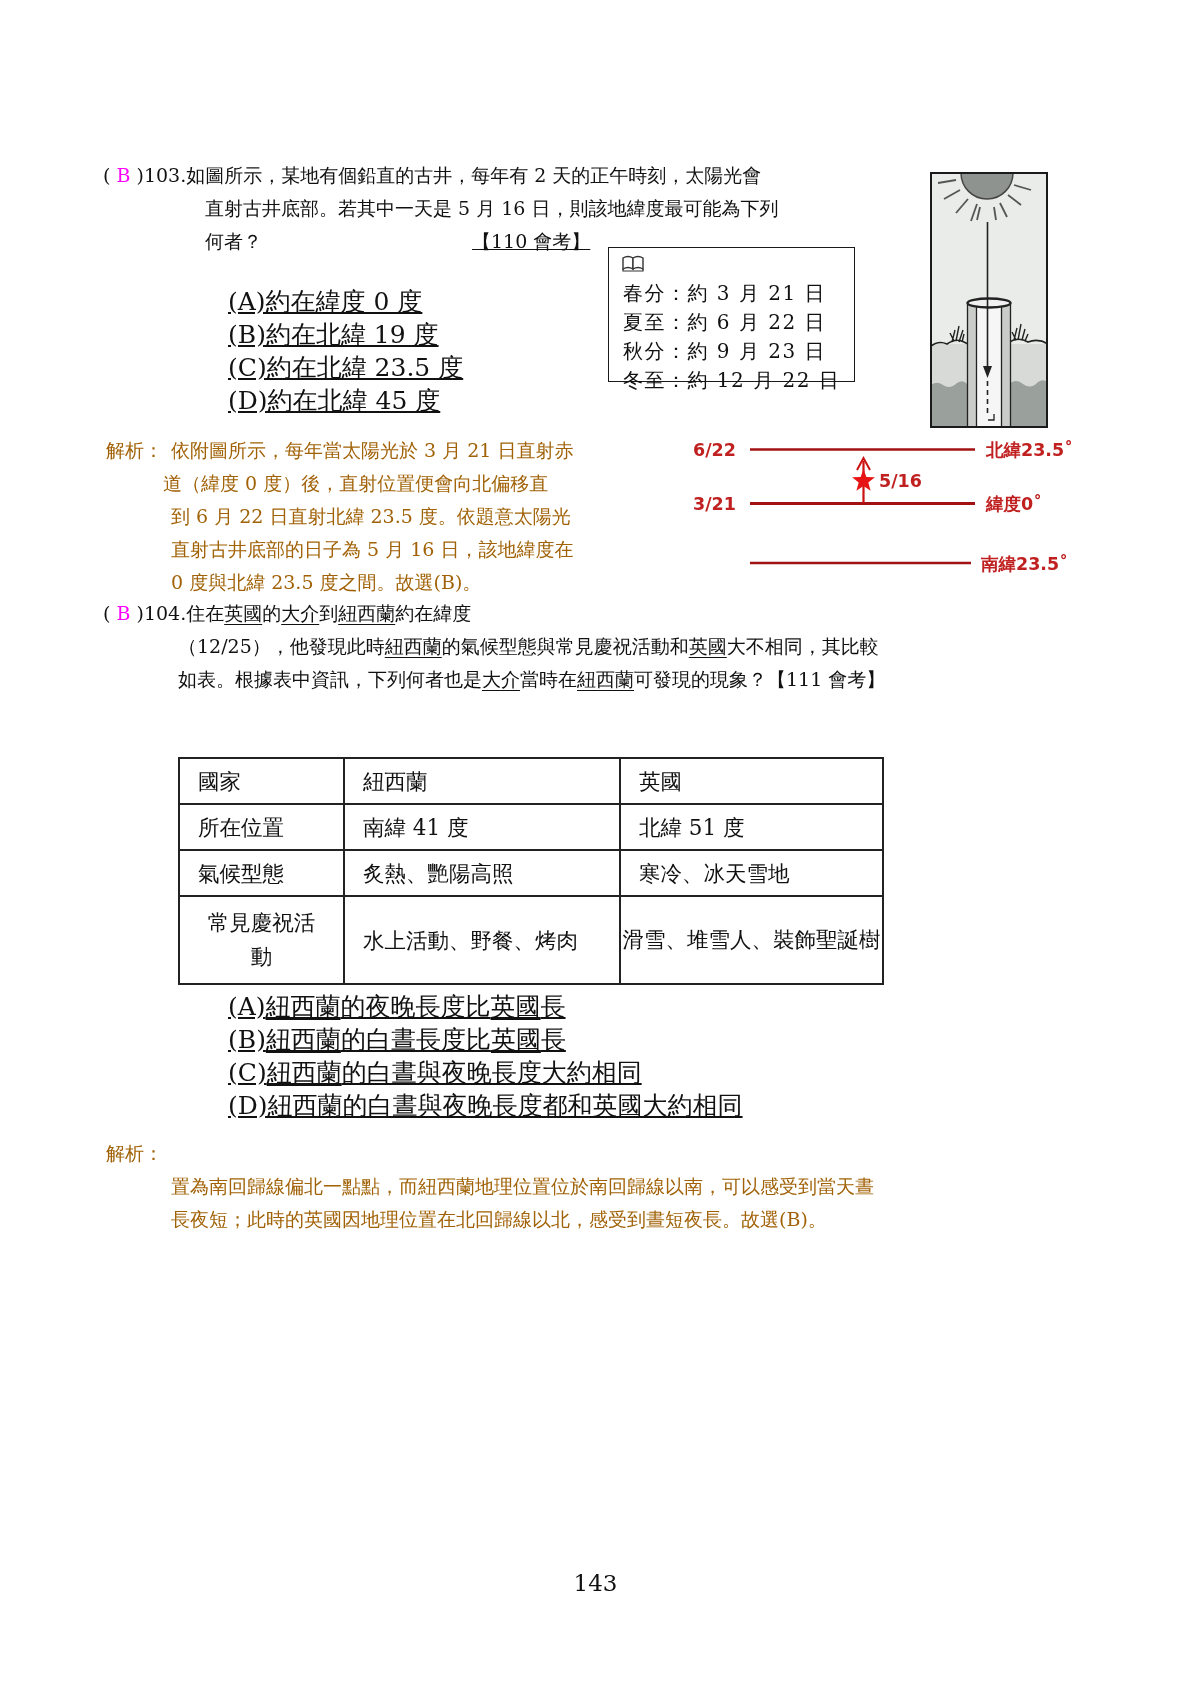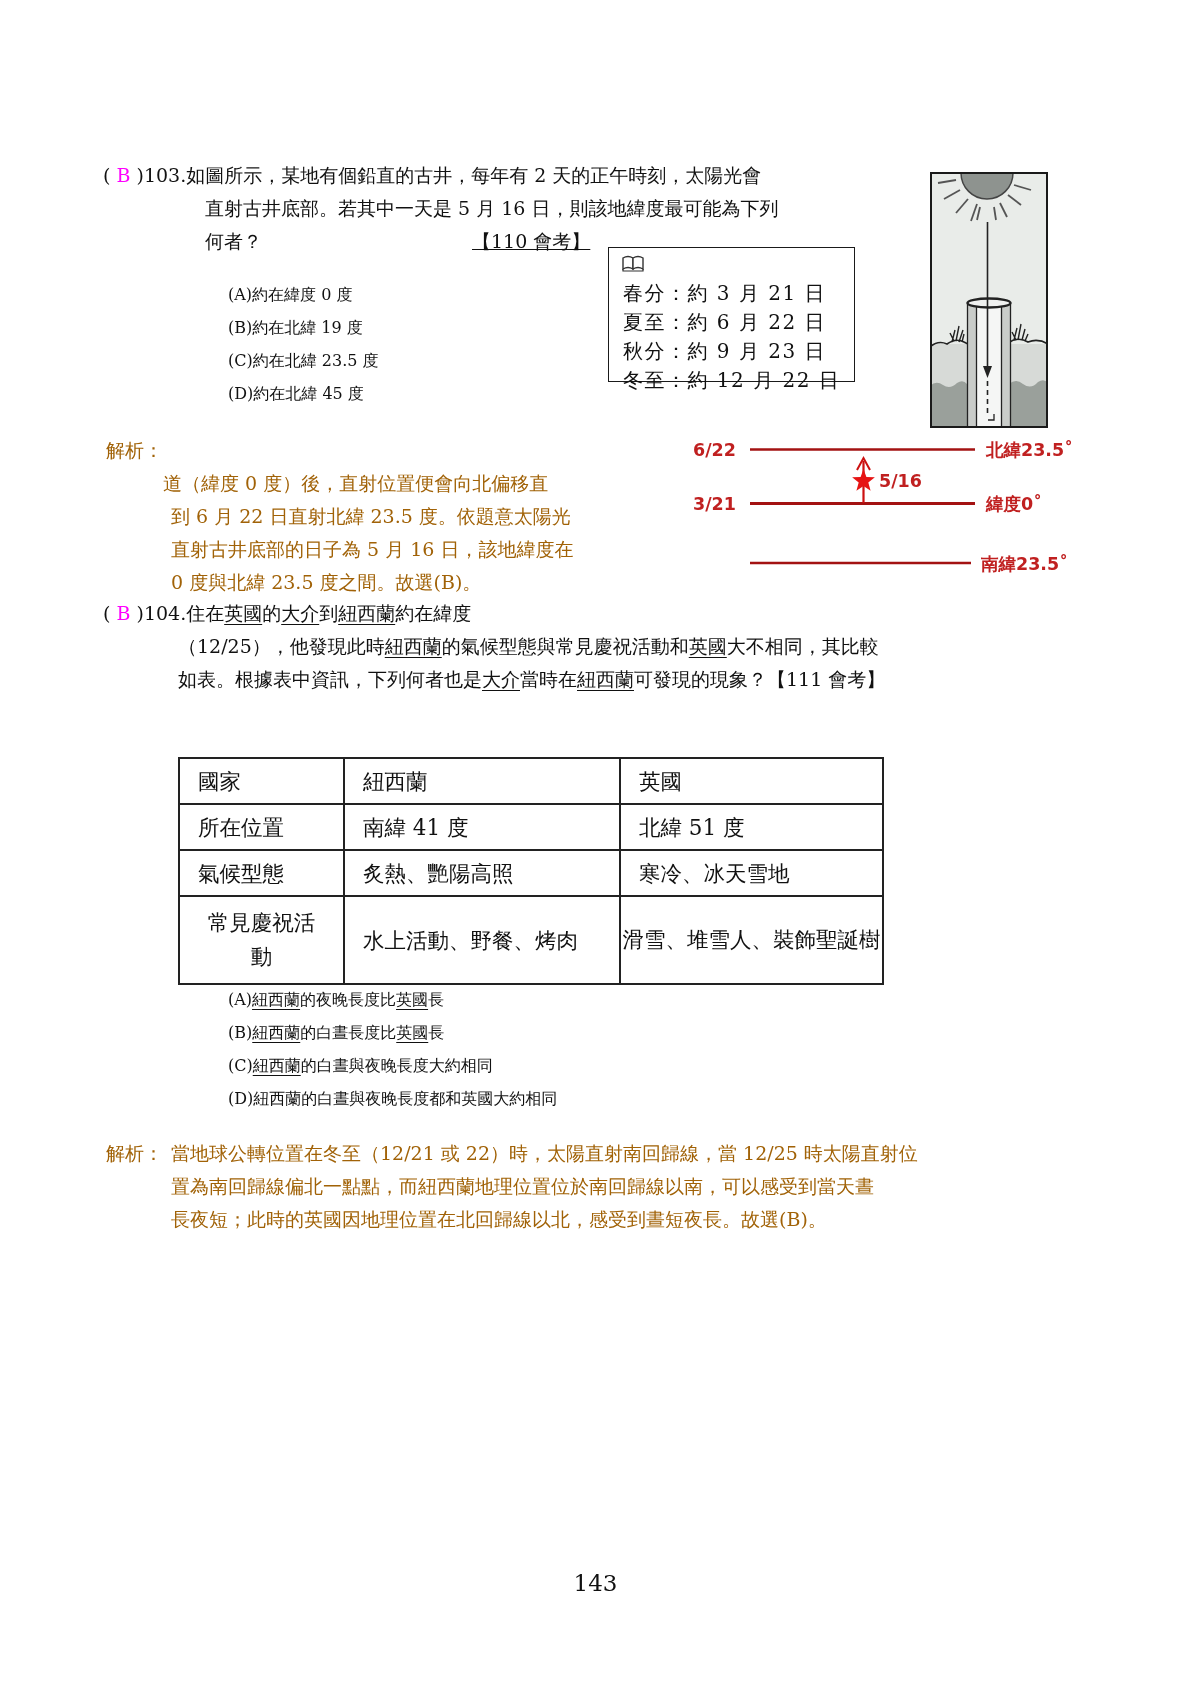--- a/index.html
+++ b/index.html
@@ -2,21 +2,21 @@
 <html><head>
 <meta charset="utf-8">
 <style>
   html,body{margin:0;padding:0;background:#888;}
   .page{position:relative;width:1191px;height:1684px;background:#ffffff;margin:0 auto;
         font-family:"DejaVu Serif", serif;color:#111;overflow:hidden;}
   .t{position:absolute;font-size:19px;line-height:26px;white-space:nowrap;}
   .ans{color:#ff00ff;}
   .mag{color:#a16207;}
   .u{text-decoration:underline;text-underline-offset:4px;text-decoration-thickness:1.4px;}
-  .opt{position:absolute;font-size:16px;white-space:nowrap;}
+  .opt{position:absolute;font-size:25px;white-space:nowrap;text-decoration:underline;}
   
   .datebox{position:absolute;left:608px;top:247px;width:247px;height:135px;
            border:1.6px solid #1a1a1a;box-sizing:border-box;}
   .datebox .bline{position:absolute;left:14px;font-size:20px;letter-spacing:1.5px;white-space:nowrap;}
   
   table.ctable{position:absolute;left:178px;top:757px;border-collapse:collapse;table-layout:fixed;}
   table.ctable td{border:2px solid #222;font-size:21.5px;vertical-align:middle;
                   padding:0 0 0 18px;font-family:"DejaVu Serif", serif;}
   table.ctable td.cc{padding:0;text-align:center;}
   .wrapnarrow{display:inline-block;width:5.1em;text-align:center;line-height:34px;}
@@ -89,20 +89,21 @@
     <g>
       <line x1="57.5" y1="50" x2="57.5" y2="196" stroke="#222" stroke-width="1.6"></line>
       <polygon points="53,194 62,194 57.5,206" fill="#222"></polygon>
       <line x1="57.5" y1="209" x2="57.5" y2="243" stroke="#222" stroke-width="1.6" stroke-dasharray="5,4"></line>
       <polyline points="64,242 64,248 58,248" fill="none" stroke="#222" stroke-width="1.3"></polyline>
     </g>
     <rect x="1" y="1" width="116" height="254" fill="none" stroke="#1a1a1a" stroke-width="2"></rect>
   </svg>
 
   <div class="t mag" style="left:106px;top:437px;">解析：</div>
+  <div class="t mag" style="left:171px;top:437px;">依附圖所示，每年當太陽光於 3 月 21 日直射赤</div>
   <div class="t mag" style="left:163px;top:470px;text-align:right;">道（緯度 0 度）後，直射位置便會向北偏移直</div>
   <div class="t mag" style="left:171px;top:503px;">到 6 月 22 日直射北緯 23.5 度。依題意太陽光</div>
   <div class="t mag" style="left:171px;top:536px;">直射古井底部的日子為 5 月 16 日，該地緯度在</div>
   <div class="t mag" style="left:171px;top:569px;">0 度與北緯 23.5 度之間。故選(B)。</div>
 
   <svg style="position:absolute;left:645px;top:405px;" width="546" height="178" viewBox="0 0 546 178">
     <text class="dg-label" x="48" y="51">6/22</text>
     <line x1="105" y1="44.5" x2="330" y2="44.5" stroke="#a31212" stroke-width="2.6"></line>
     <text class="dg-label" x="341" y="51">北緯23.5˚</text>
 
@@ -156,18 +157,17 @@
     </tr>
   </tbody>
     </table>
 
   <div class="opt" style="left:228px;top:990px;"><span>(A)</span><span class="u">紐西蘭</span><span>的夜晚長度比</span><span class="u">英國</span><span>長</span></div>
   <div class="opt" style="left:228px;top:1023px;"><span>(B)</span><span class="u">紐西蘭</span><span>的白晝長度比</span><span class="u">英國</span><span>長</span></div>
   <div class="opt" style="left:228px;top:1056px;"><span>(C)</span><span class="u">紐西蘭</span><span>的白晝與夜晚長度大約相同</span></div>
   <div class="opt" style="left:228px;top:1089px;"><span>(D)紐西蘭的白晝與夜晚長度都和英國大約相同</span></div>
 
   <div class="t mag" style="left:106px;top:1140px;">解析：</div>
-  <div class="t mag" style="left:171px;top:1140px;">當地球公轉位置在冬至（12/21 或 22）時，太陽直射南回歸線，當 12/25 時太陽直射位</div>
   <div class="t mag" style="left:171px;top:1173px;">置為南回歸線偏北一點點，而紐西蘭地理位置位於南回歸線以南，可以感受到當天晝</div>
   <div class="t mag" style="left:171px;top:1206px;">長夜短；此時的英國因地理位置在北回歸線以北，感受到晝短夜長。故選(B)。</div>
 
   <div class="pagenum">143</div>
 </div>
 
 </body></html>

